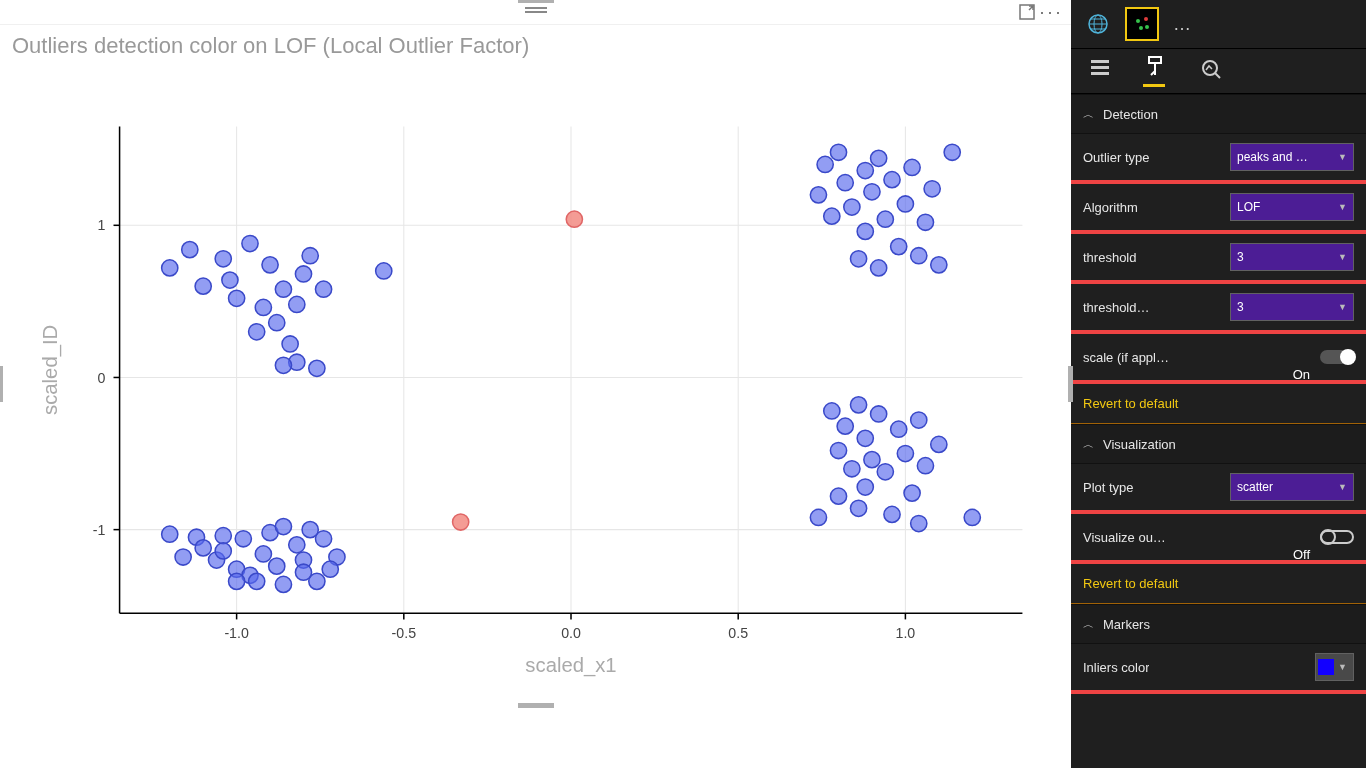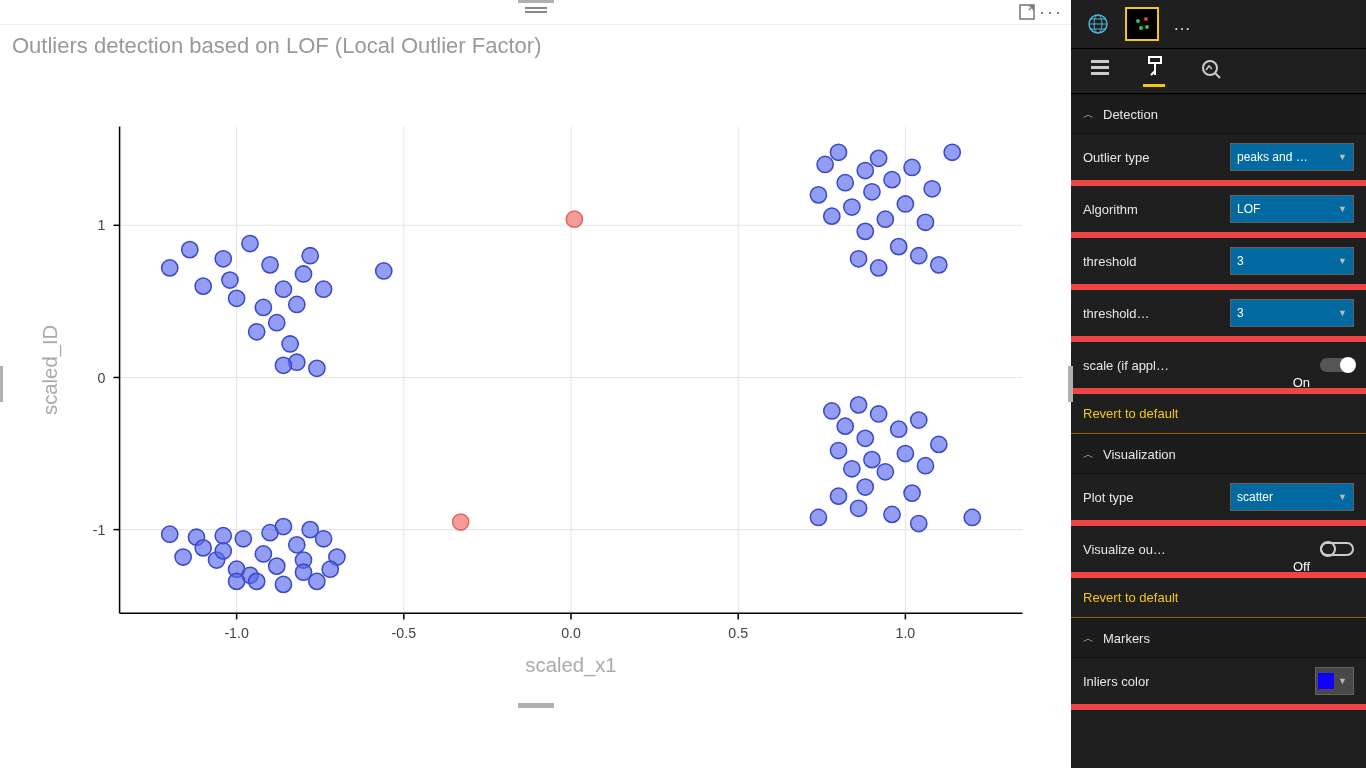--- a/index.html
+++ b/index.html
@@ -28,23 +28,23 @@
   .viz-icons{height:48px;display:flex;align-items:center;gap:10px;padding:0 10px;border-bottom:1px solid #000;}
   .viz-icon{width:30px;height:30px;border:2px solid transparent;display:flex;align-items:center;justify-content:center;cursor:pointer;}
   .viz-icon.selected{border-color:#f2c811;background:#000;}
   .viz-more{color:#ccc;font-size:18px;letter-spacing:2px;margin-left:4px;cursor:pointer;}
   .mode-tabs{height:44px;display:flex;align-items:center;gap:32px;padding:0 18px;border-bottom:1px solid #000;}
   .mode-tab{cursor:pointer;padding-bottom:4px;}
   .mode-tab.active{border-bottom:3px solid #f2c811;}
   .sections{flex:1;overflow:auto;}
   .section-header{height:38px;display:flex;align-items:center;padding:0 12px;background:#1c1c1c;border-top:1px solid #111;border-bottom:1px solid #111;cursor:pointer;}
   .section-header .chev{width:14px;display:inline-block;color:#ccc;font-size:11px;margin-right:6px;}
-  .prop-row{height:46px;display:flex;align-items:center;justify-content:space-between;padding:0 12px;border-bottom:6px solid #ef4444;}
+  .prop-row{height:46px;display:flex;align-items:center;justify-content:space-between;padding:0 12px;border-bottom:4px solid #ef4444;}
   .prop-label{color:#e6e6e6;white-space:nowrap;overflow:hidden;text-overflow:ellipsis;max-width:150px;}
-  .dropdown{width:110px;height:26px;background:#0369a1;border:1px solid #616161;display:flex;align-items:center;justify-content:space-between;padding:0 6px;color:#fff;font-size:12px;cursor:pointer;}
+  .dropdown{width:110px;height:26px;background:#4c1d95;border:1px solid #616161;display:flex;align-items:center;justify-content:space-between;padding:0 6px;color:#fff;font-size:12px;cursor:pointer;}
   .dropdown .dd-caret{font-size:9px;color:#bbb;}
   .revert{color:#f2c811;font-size:13px;padding:12px;cursor:pointer;border-bottom:1px solid #a16207;}
   .toggle{display:flex;align-items:center;gap:10px;}
   .toggle-label{font-size:13px;color:#fff;margin-top:34px;}
   .switch{width:34px;height:14px;border-radius:8px;position:relative;cursor:pointer;}
   .switch.on{background:#555;}
   .switch.off{background:transparent;border:2px solid #ccc;box-sizing:border-box;}
   .knob{width:16px;height:16px;border-radius:50%;background:#fff;position:absolute;top:-1px;}
   .switch.on .knob{right:-2px;}
   .switch.off .knob{left:-2px;background:transparent;border:2px solid #ccc;box-sizing:border-box;top:-3px;width:16px;height:16px;}
@@ -66,21 +66,21 @@
           </svg>
       </span>
       <span class="vis-focus" title="Focus mode">
         <svg width="16" height="16">
             <rect x="1" y="1" width="14" height="14" fill="none" stroke="#777" stroke-width="1.5"></rect>
             <path d="M10 2 L14 2 L14 6 M10 6 L14 2" fill="none" stroke="#777" stroke-width="1.5"></path>
           </svg>
       </span>
       <span class="vis-dots" title="More options">···</span>
     </div>
-    <div class="chart-title">Outliers detection based on LOF (Local Outlier Factor)</div>
+    <div class="chart-title">Outliers detection color on LOF (Local Outlier Factor)</div>
 
     <div class="chart-wrap">
       <svg class="chart" id="chart-svg" viewBox="0 0 1040 620">
           <line x1="225.37037037037038" y1="60" x2="225.37037037037038" y2="540" class="grid-line"></line>
           <line x1="390.1851851851852" y1="60" x2="390.1851851851852" y2="540" class="grid-line"></line>
           <line x1="555" y1="60" x2="555" y2="540" class="grid-line"></line>
           <line x1="719.8148148148148" y1="60" x2="719.8148148148148" y2="540" class="grid-line"></line>
           <line x1="884.6296296296296" y1="60" x2="884.6296296296296" y2="540" class="grid-line"></line>
           <line x1="110" y1="457.5" x2="1000" y2="457.5" class="grid-line"></line>
           <line x1="110" y1="307.5" x2="1000" y2="307.5" class="grid-line"></line>

